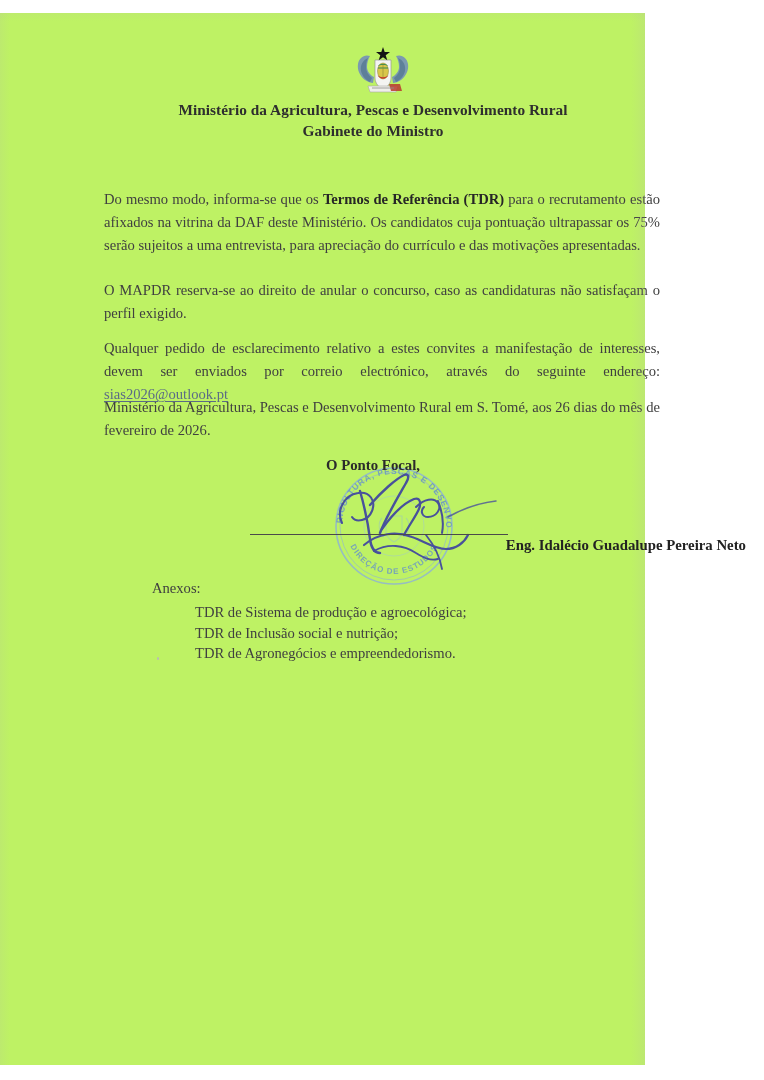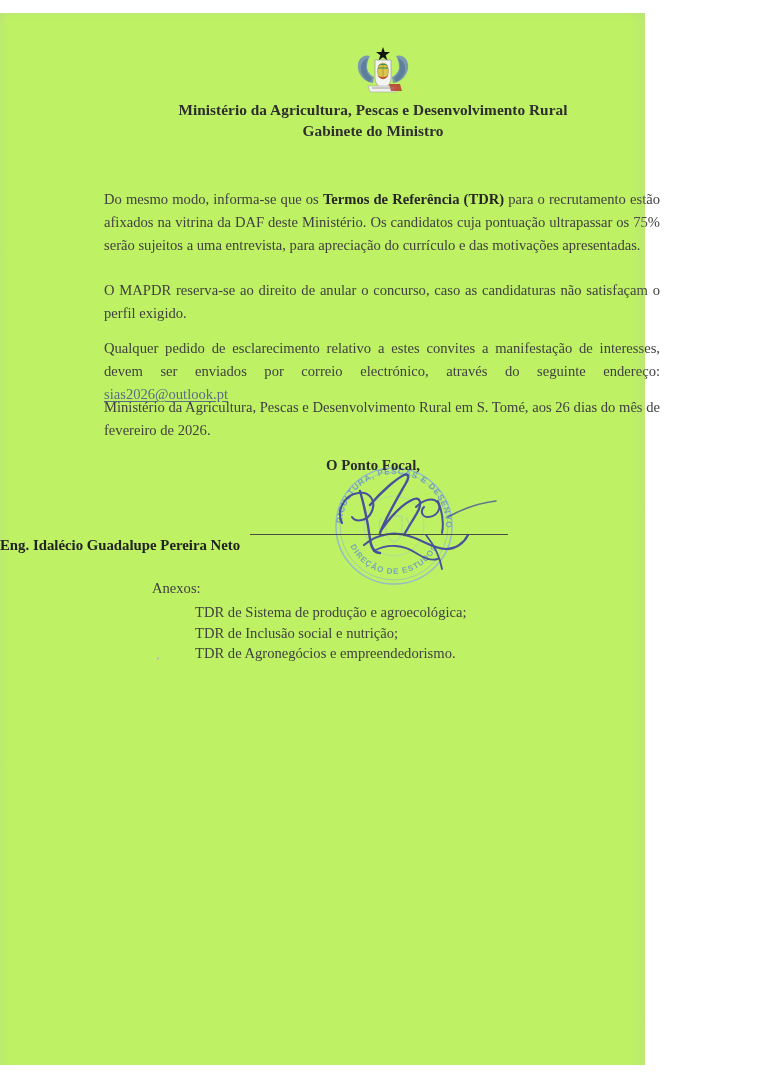--- a/index.html
+++ b/index.html
@@ -125,21 +125,21 @@
     height: 0;
     border-top: 1px solid #4a4a4a;
     z-index: 3;
   }
 
   #signatory-name {
     position: absolute;
     left: 0;
     top: 524px;
     width: 746px;
-    text-align: left;
+    text-align: right;
     font-weight: bold;
     font-size: 14.8px;
     color: #222222;
     z-index: 4;
   }
 
   
   #anexos-title {
     position: absolute;
     left: 152px;

